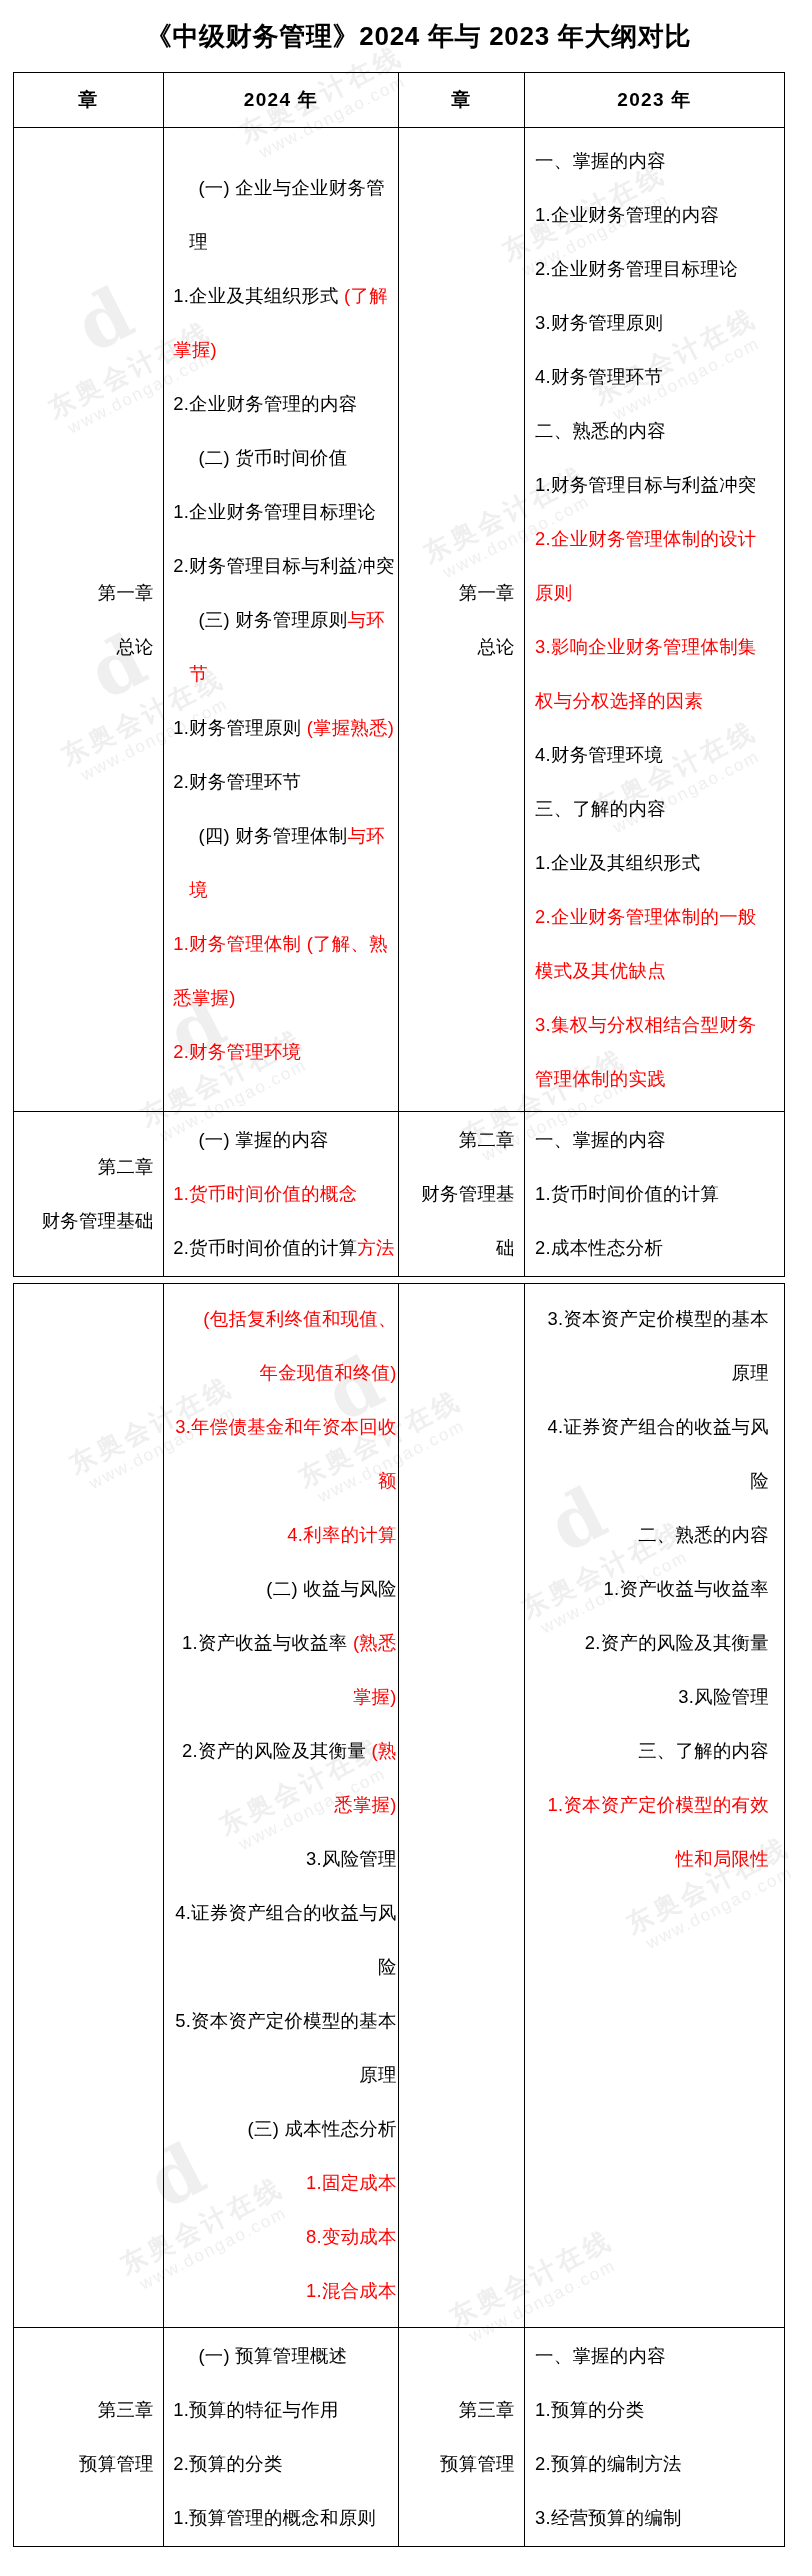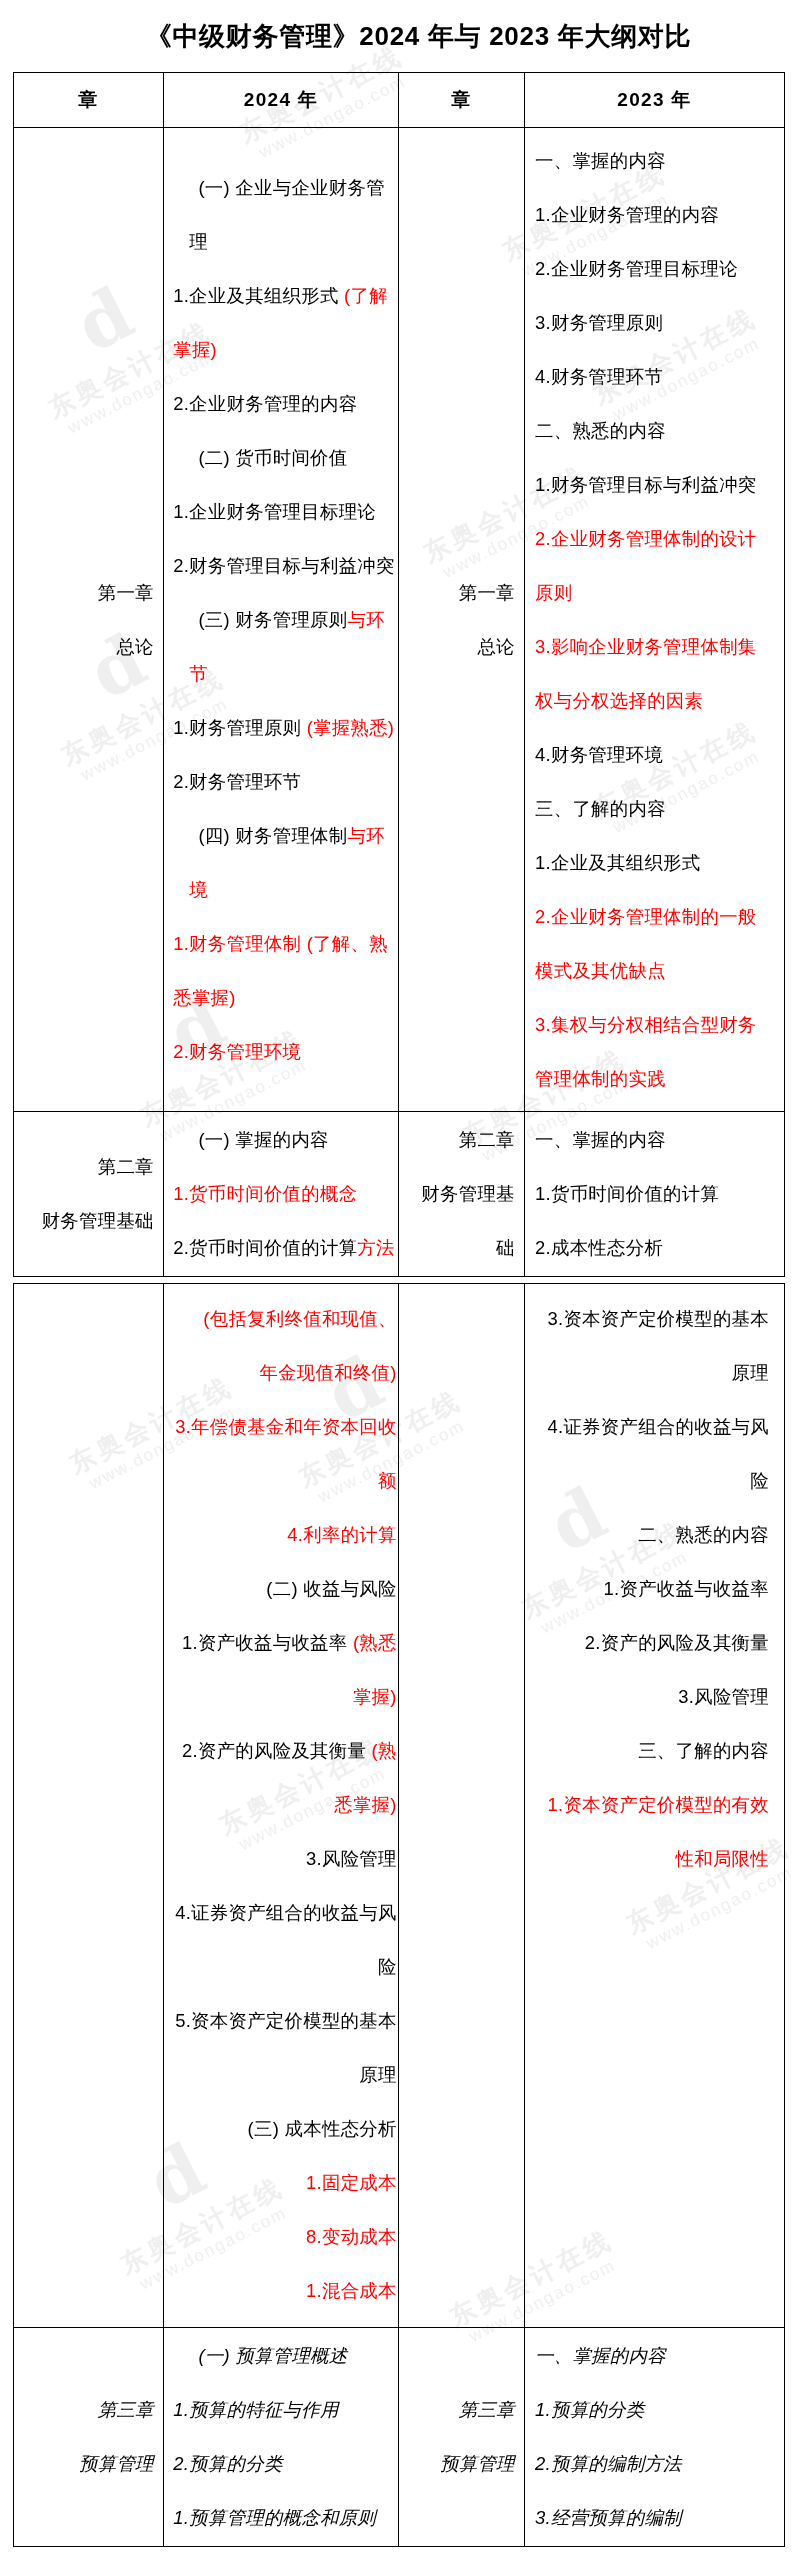--- a/index.html
+++ b/index.html
@@ -24,21 +24,21 @@
           border-collapse:collapse;table-layout:fixed;background:transparent;}
   table.t2{margin-top:5.9px;}
   .t th,.t td{border:1.3px solid #000;vertical-align:middle;background:transparent;}
   .t th{height:52px;font-size:19px;font-weight:bold;text-align:center;letter-spacing:1.3px;}
 
   col.c-ch1{width:150px;} col.c-24{width:235px;} col.c-ch2{width:126px;} col.c-23{width:260px;}
 
   tr.r1 td{height:981px;}
   tr.r2 td{height:161px;}
   tr.r3 td{height:1034px;text-align:right;}
-  tr.r4 td{height:215px;font-style:italic;}
+  tr.r4 td{height:215px;}
   tr.top td{vertical-align:top;padding-top:7.9px;}
 
   td.cell24{padding-left:9.2px;padding-right:1.3px;}
   td.cell23{padding-left:10px;padding-right:15px;}
   td.ch{padding:0 9.2px;}
 
   .line{margin:0;font-size:18.4px;line-height:54px;letter-spacing:0.3px;color:#000;}
   .line.indent{text-indent:9.2px;margin-left:16px;}
   .line .red{color:#fe0000;}
   td.ch .line{text-align:right;}

